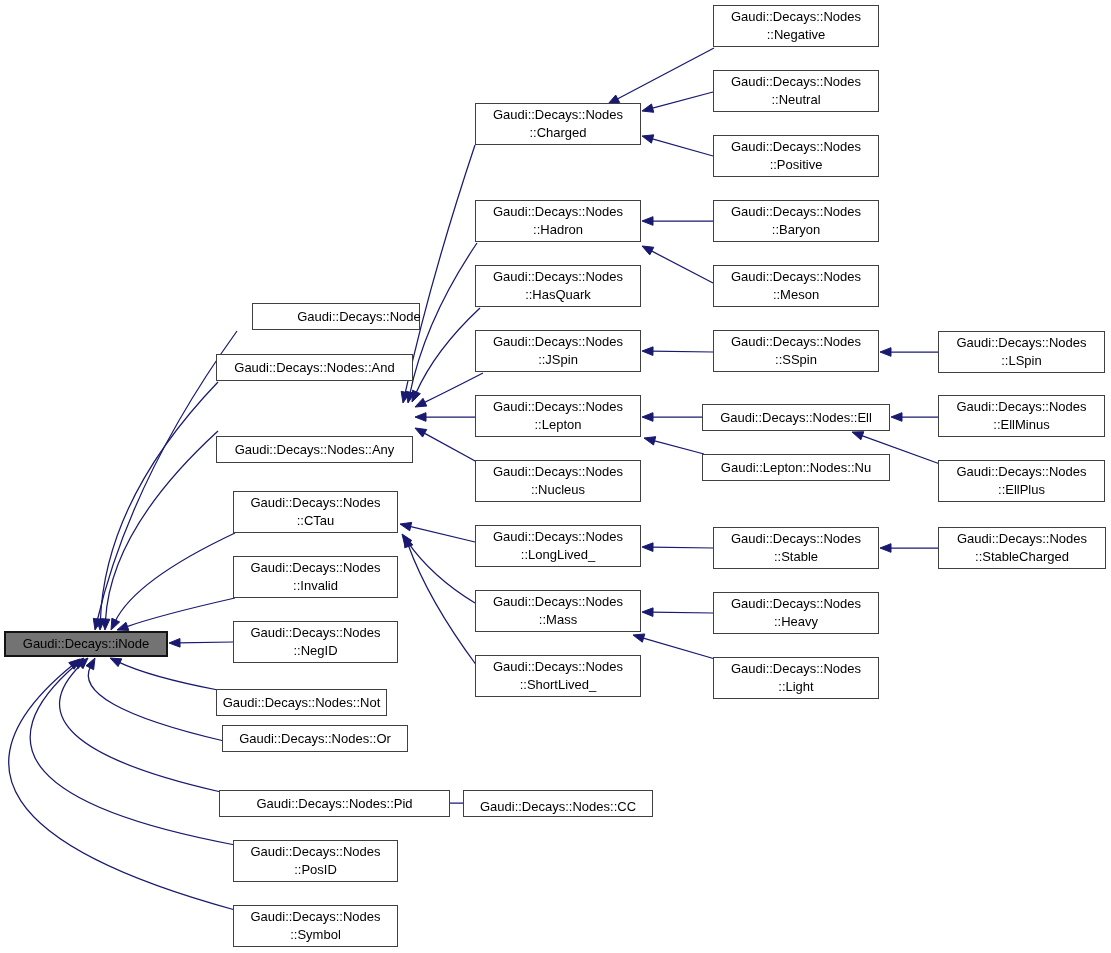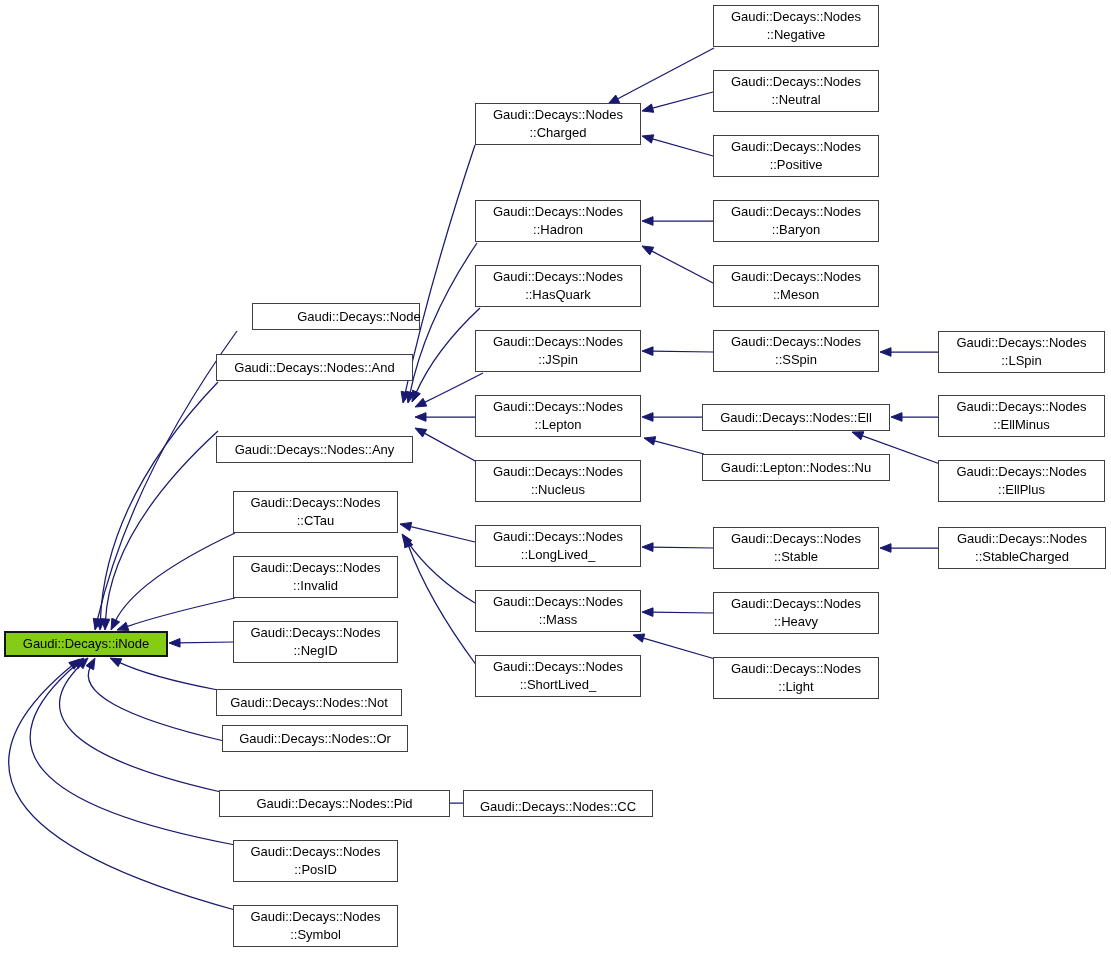--- a/index.html
+++ b/index.html
@@ -33,21 +33,21 @@
     align-items: center;
     justify-content: center;
     text-align: center;
     font-size: 13px;
     line-height: 18px;
     color: #000000;
     cursor: pointer;
     white-space: nowrap;
   }
   .node.root {
-    background: #84cc16;
+    background: #737373;
     border: 2px solid #141414;
     cursor: default;
   }
   .node .line { pointer-events: none; }
 </style>
 </head>
 <body>
 
 <div id="diagram">
   <svg id="edge-layer" xmlns="http://www.w3.org/2000/svg" viewBox="0 0 1111 953">
@@ -214,21 +214,21 @@
         <div class="line">::CTau</div>
       </div>
       <div class="node" style="left: 233px; top: 556px; width: 165px; height: 42px;">
         <div class="line">Gaudi::Decays::Nodes</div>
         <div class="line">::Invalid</div>
       </div>
       <div class="node" style="left: 233px; top: 621px; width: 165px; height: 42px;">
         <div class="line">Gaudi::Decays::Nodes</div>
         <div class="line">::NegID</div>
       </div>
-      <div class="node" style="left: 216px; top: 689px; width: 186px; height: 27px;">
+      <div class="node" style="left: 216px; top: 689px; width: 171px; height: 27px;">
         <div class="line">Gaudi::Decays::Nodes::Not</div>
       </div>
       <div class="node" style="left: 222px; top: 725px; width: 186px; height: 27px;">
         <div class="line">Gaudi::Decays::Nodes::Or</div>
       </div>
       <div class="node" style="left: 219px; top: 790px; width: 231px; height: 27px;">
         <div class="line">Gaudi::Decays::Nodes::Pid</div>
       </div>
       <div class="node" style="left: 233px; top: 840px; width: 165px; height: 42px;">
         <div class="line">Gaudi::Decays::Nodes</div>

